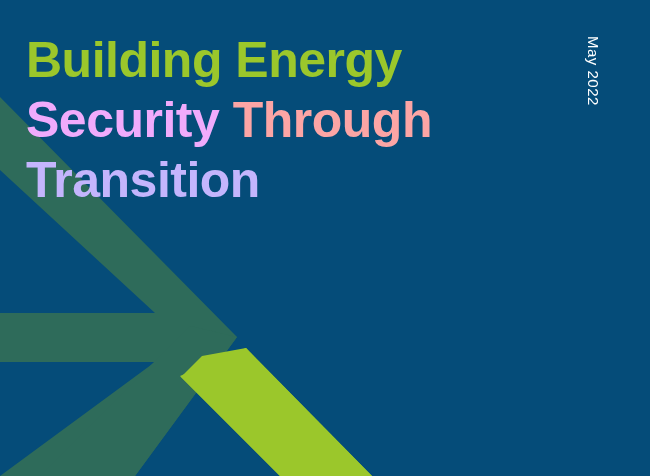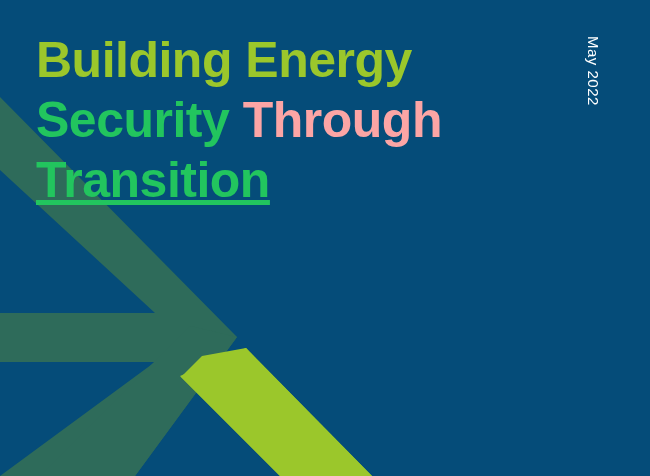--- a/index.html
+++ b/index.html
@@ -17,21 +17,21 @@
   }
   #bg-svg {
     position: absolute;
     inset: 0;
     width: 650px;
     height: 476px;
     display: block;
   }
   #title-block {
     position: absolute;
-    left: 36px;
+    left: 26px;
     top: 30px;
     width: 520px;
     z-index: 3;
   }
   .title-line {
     font-size: 50px;
     line-height: 60px;
     font-weight: bold;
     letter-spacing: -0.5px;
     white-space: nowrap;
@@ -72,22 +72,22 @@
 
     <polygon fill="#9BC72B" points="246,348 372,476 280,476 180,376"></polygon>
     <polygon fill="#9BC72B" points="246,348 372,476 280,476 181,377 202,356"></polygon>
   </svg>
 
   <div id="title-block">
     <div class="title-line">
       <span class="seg-green" style="color: rgb(155, 199, 43);">Building Energy</span>
     </div>
     <div class="title-line">
-      <span class="seg-green" style="color: #22c55e;">Security </span><span class="seg-white" style="color: #fca5a5;">Through</span>
+      <span class="seg-green" style="color: #f0abfc;">Security </span><span class="seg-white" style="color: #fca5a5;">Through</span>
     </div>
     <div class="title-line">
-      <span class="seg-white" style="color: #22c55e; text-decoration: underline;">Transition</span>
+      <span class="seg-white" style="color: #c4b5fd;">Transition</span>
     </div>
   </div>
 
   <div id="date-stamp" style="color: rgb(255, 255, 255);">May 2022</div>
 
 </div>
 
 </body></html>

